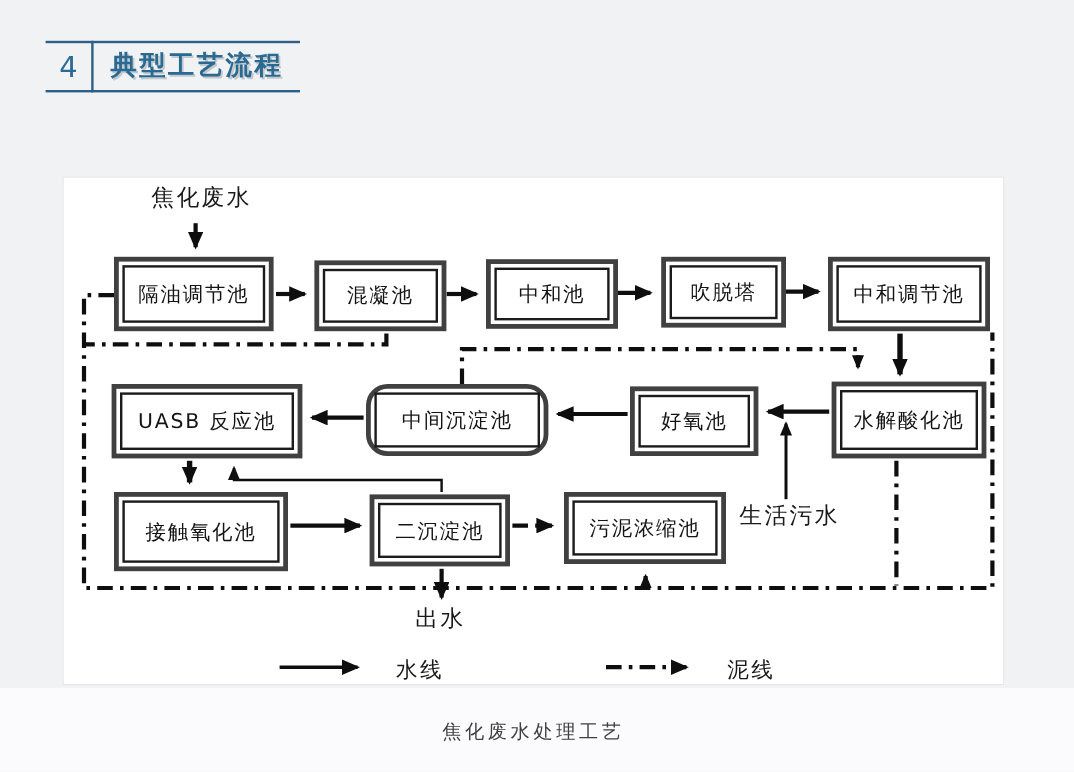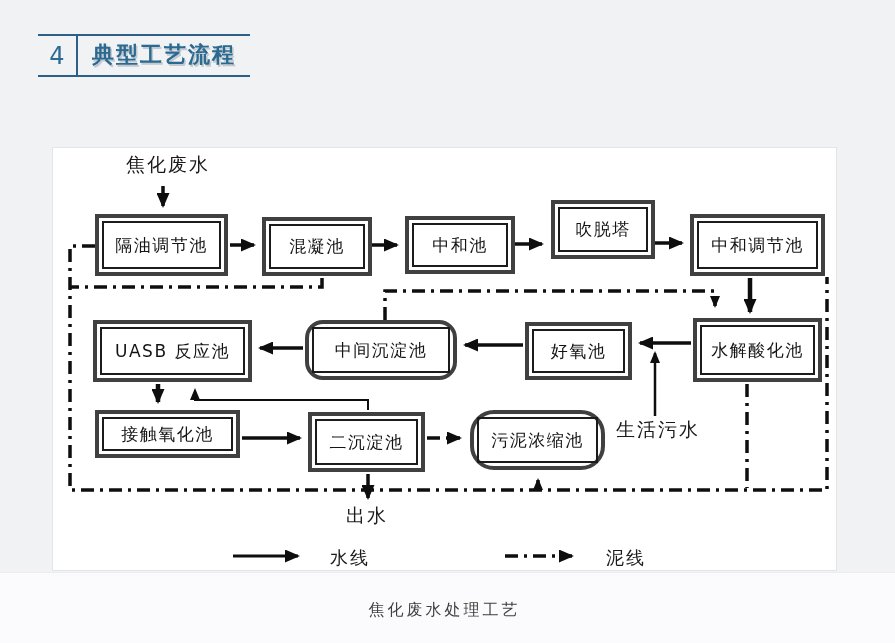--- a/index.html
+++ b/index.html
@@ -107,47 +107,47 @@
 
 <div class="pbox" style="left:95px;top:214px;width:133px;height:62px;">
   <div class="in">隔油调节池</div>
 </div>
 <div class="pbox" style="left:262px;top:217px;width:110px;height:59px;">
   <div class="in">混凝池</div>
 </div>
 <div class="pbox" style="left:405px;top:216px;width:110px;height:58px;">
   <div class="in">中和池</div>
 </div>
-<div class="pbox" style="left:551px;top:200px;width:104px;height:59px;">
+<div class="pbox" style="left:551px;top:214px;width:104px;height:59px;">
   <div class="in">吹脱塔</div>
 </div>
 <div class="pbox" style="left:690px;top:214px;width:135px;height:62px;font-family:Liberation Mono, monospace;">
   <div class="in">中和调节池</div>
 </div>
 
 <div class="pbox" style="left:93px;top:320px;width:159px;height:62px;">
   <div class="in">UASB 反应池</div>
 </div>
 <div class="pbox" style="left:305px;top:320px;width:152px;height:60px;border-radius:18px;">
   <div class="in">中间沉淀池</div>
 </div>
 <div class="pbox" style="left:525px;top:322px;width:107px;height:58px;">
   <div class="in">好氧池</div>
 </div>
 <div class="pbox" style="left:693px;top:318px;width:129px;height:64px;">
   <div class="in">水解酸化池</div>
 </div>
 
-<div class="pbox" style="left:95px;top:410px;width:145px;height:48px;">
+<div class="pbox" style="left:95px;top:410px;width:145px;height:66px;">
   <div class="in">接触氧化池</div>
 </div>
 <div class="pbox" style="left:308px;top:412px;width:117px;height:60px;">
   <div class="in">二沉淀池</div>
 </div>
-<div class="pbox" style="left:470px;top:410px;width:135px;height:60px;border-radius:24px;">
+<div class="pbox" style="left:470px;top:410px;width:135px;height:60px;">
   <div class="in">污泥浓缩池</div>
 </div>
 
 <div class="lbl" style="left:126px;top:152px;">焦化废水</div>
 <div class="lbl" style="left:616px;top:417px;">生活污水</div>
 <div class="lbl" style="left:346px;top:503px;">出水</div>
 <div class="lbl legend-lbl" style="left:330px;top:546px;">水线</div>
 <div class="lbl legend-lbl" style="left:606px;top:546px;text-align:right;">泥线</div>
 
 <div class="caption">焦化废水处理工艺</div>

